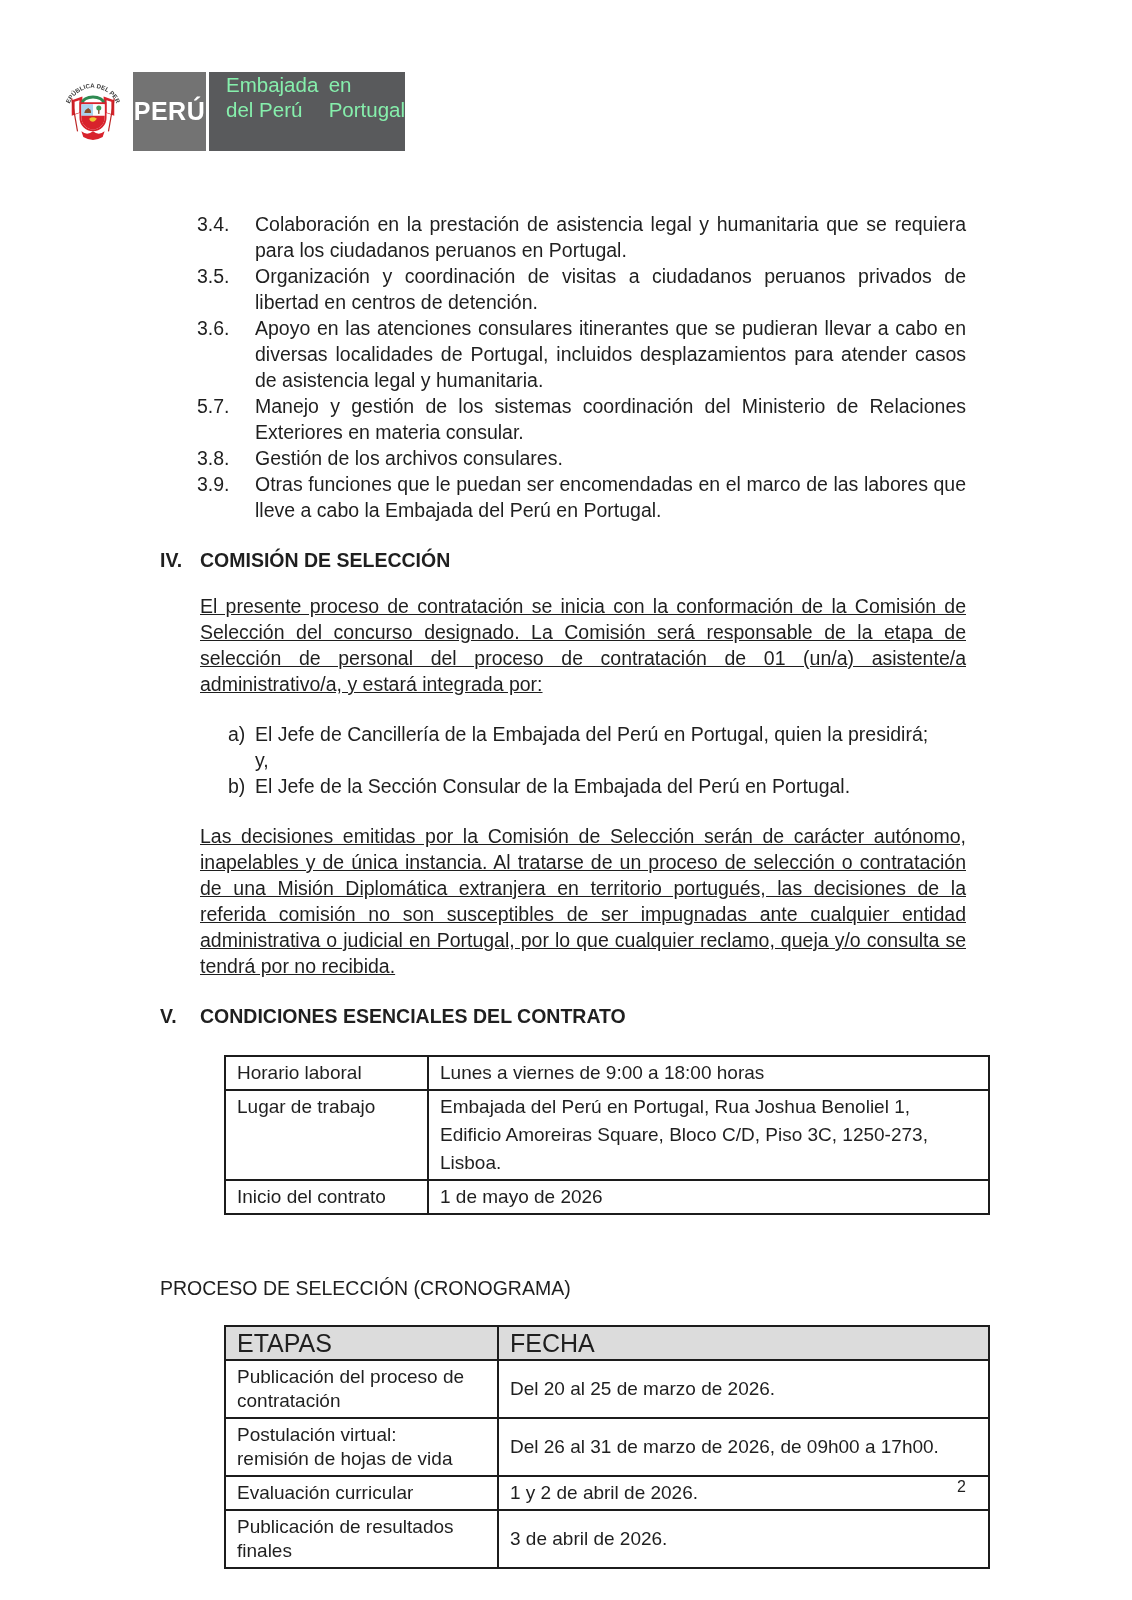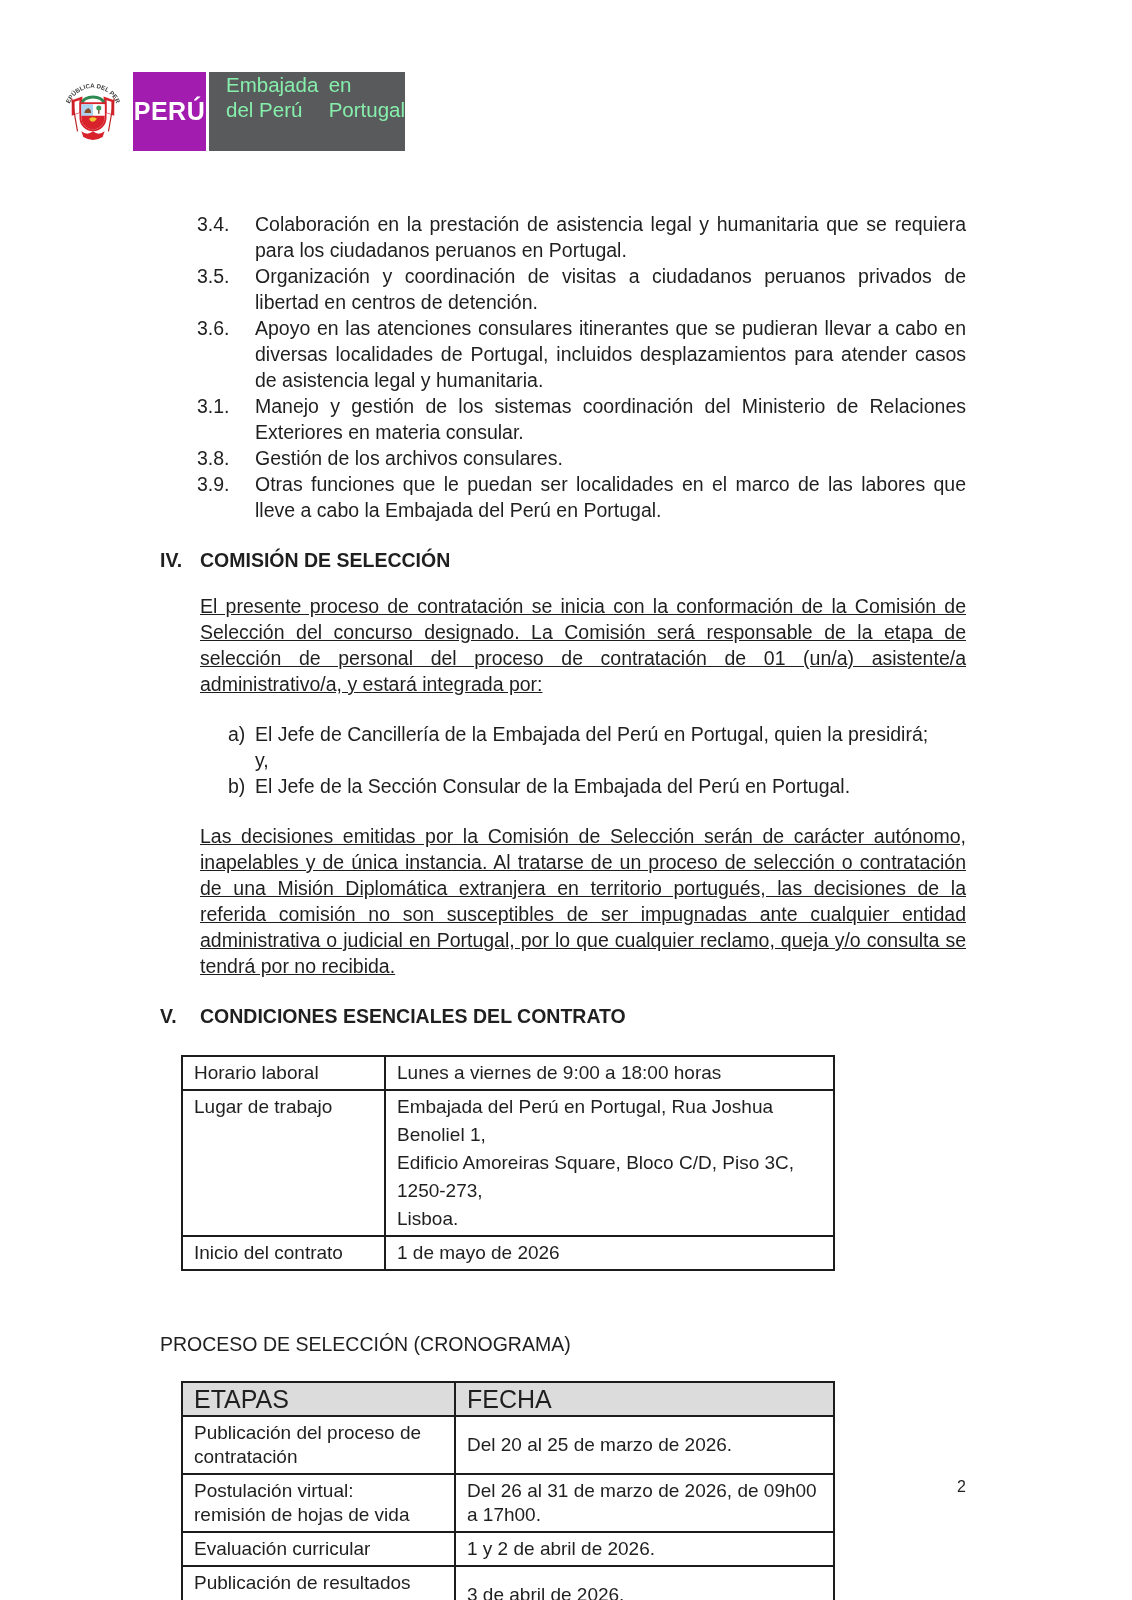--- a/index.html
+++ b/index.html
@@ -20,21 +20,21 @@
     position: absolute;
     top: 71px;
     left: 64px;
     display: flex;
     align-items: center;
     height: 80px;
   }
   .coat { width: 58px; height: 80px; margin-right: 11px; }
   .brand-red {
     width: 73px; height: 79px;
-    background: #a21caf;
+    background: #737373;
     color: #ffffff;
     display: flex; align-items: center; justify-content: center;
     font-size: 25px; font-weight: 700; letter-spacing: 0.5px;
   }
   .brand-gray {
     width: 196px; height: 79px;
     margin-left: 3px;
     background: #595a5c;
     color: #86efac;
     display: flex; flex-direction: row; justify-content: center;
@@ -67,21 +67,21 @@
   .ab-item .txt { flex: 1; text-align: justify; white-space: pre-line; }
 
   .mt-list { margin-top: 0; }
   .mt-h4   { margin-top: 24px; }
   .mt-p1   { margin-top: 20px; }
   .mt-ab   { margin-top: 24px; }
   .mt-p2   { margin-top: 24px; }
   .mt-h5   { margin-top: 24px; }
 
   
-  table { border-collapse: collapse; margin-left: 21px; width: 654px; }
+  table { border-collapse: collapse; margin-left: 64px; width: 766px; }
   td, th { border: 2px solid #1c1c1c; font-weight: 400; }
 
   .cond-table { margin-top: 26px; font-size: 19px; line-height: 28px; }
   .cond-table td { padding: 2px 11px; vertical-align: top; }
   .cond-table .c1 { width: 203px; }
   .cond-table .pre { white-space: pre-line; }
 
   .crono-label { margin-top: 60px; font-size: 19.5px; line-height: 26px; }
 
   .crono-table { margin-top: 24px; font-size: 19px; line-height: 24px; }
@@ -159,30 +159,30 @@
       </div>
       <div class="num-item">
         <span class="num">3.5.</span>
         <span class="txt">Organización y coordinación de visitas a ciudadanos peruanos privados de libertad en centros de detención.</span>
       </div>
       <div class="num-item">
         <span class="num">3.6.</span>
         <span class="txt">Apoyo en las atenciones consulares itinerantes que se pudieran llevar a cabo en diversas localidades de Portugal, incluidos desplazamientos para atender casos de asistencia legal y humanitaria.</span>
       </div>
       <div class="num-item">
-        <span class="num">3.1.</span>
+        <span class="num">5.7.</span>
         <span class="txt">Manejo y gestión de los sistemas coordinación del Ministerio de Relaciones Exteriores en materia consular.</span>
       </div>
       <div class="num-item">
         <span class="num">3.8.</span>
         <span class="txt">Gestión de los archivos consulares.</span>
       </div>
       <div class="num-item">
         <span class="num">3.9.</span>
-        <span class="txt">Otras funciones que le puedan ser localidades en el marco de las labores que lleve a cabo la Embajada del Perú en Portugal.</span>
+        <span class="txt">Otras funciones que le puedan ser encomendadas en el marco de las labores que lleve a cabo la Embajada del Perú en Portugal.</span>
       </div>
     </div>
 
     <div class="sec-heading mt-h4">
       <span class="roman">IV.</span>
       <span>COMISIÓN DE SELECCIÓN</span>
     </div>
 
     <p class="para mt-p1">El presente proceso de contratación se inicia con la conformación de la Comisión de Selección del concurso designado. La Comisión será responsable de la etapa de selección de personal del proceso de contratación de 01 (un/a) asistente/a administrativo/a, y estará integrada por:</p>
 

